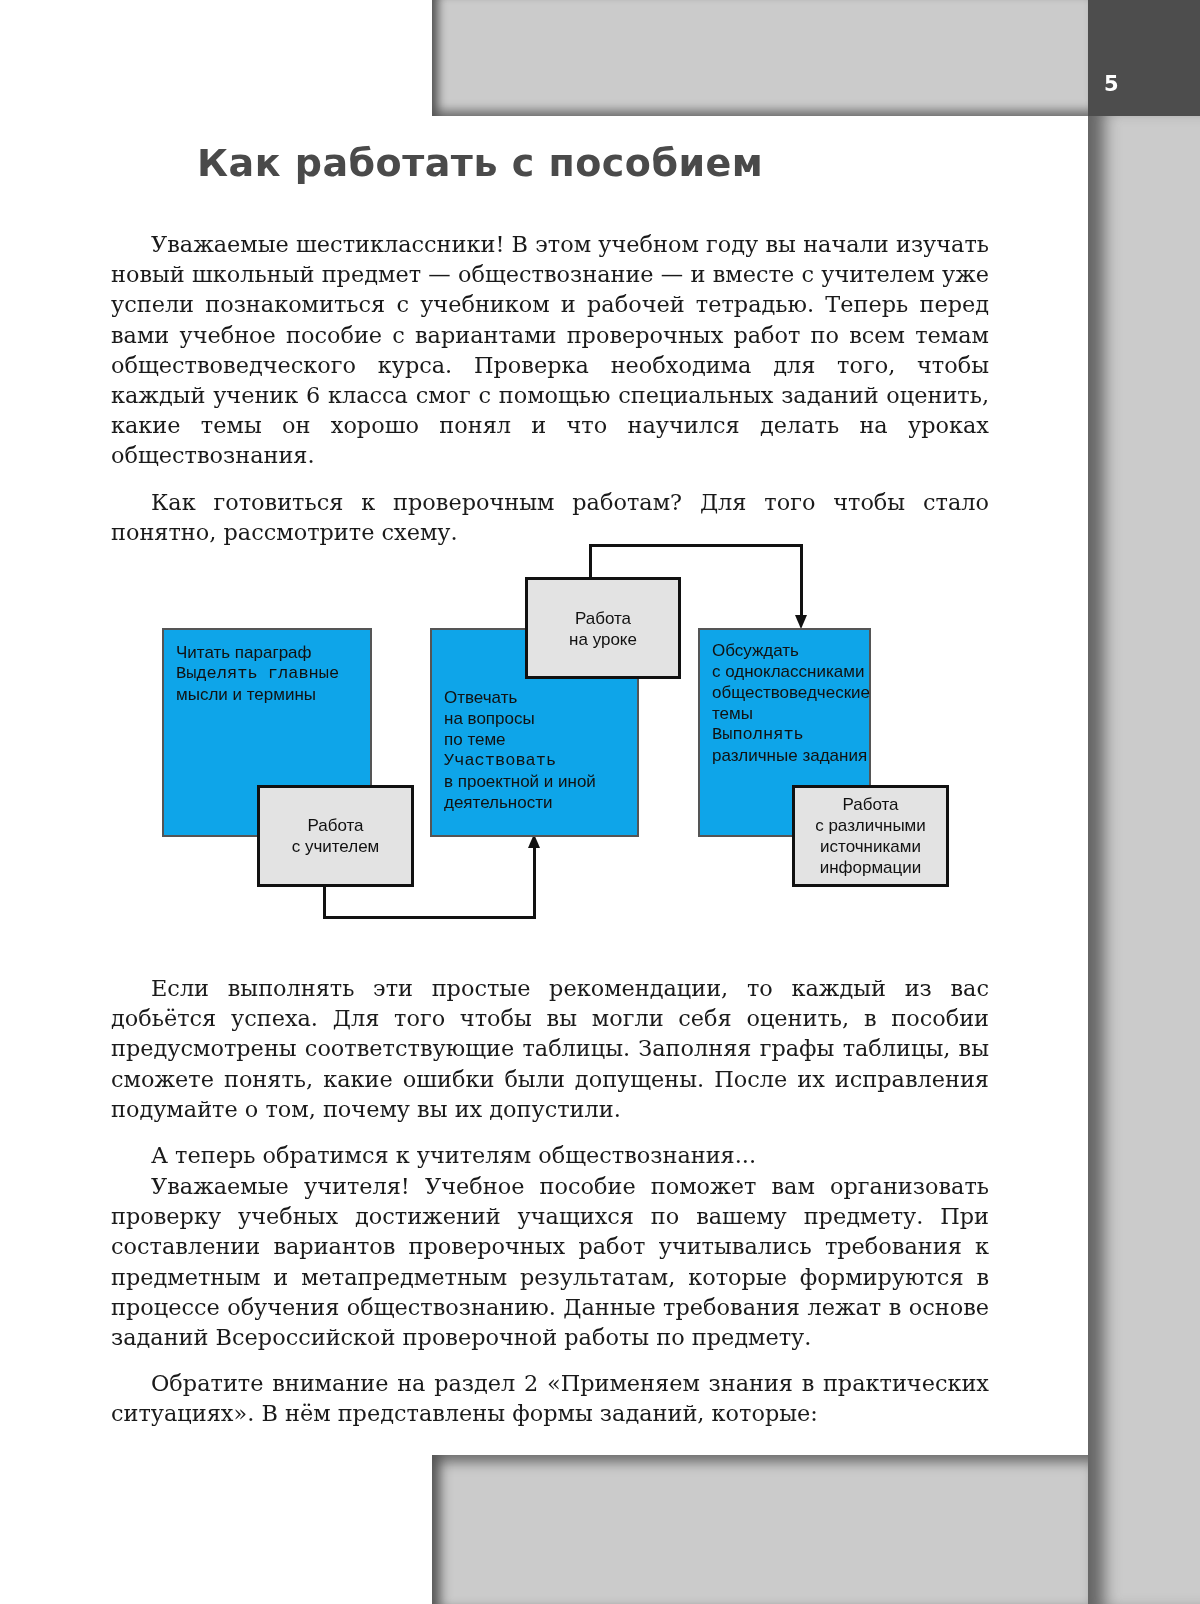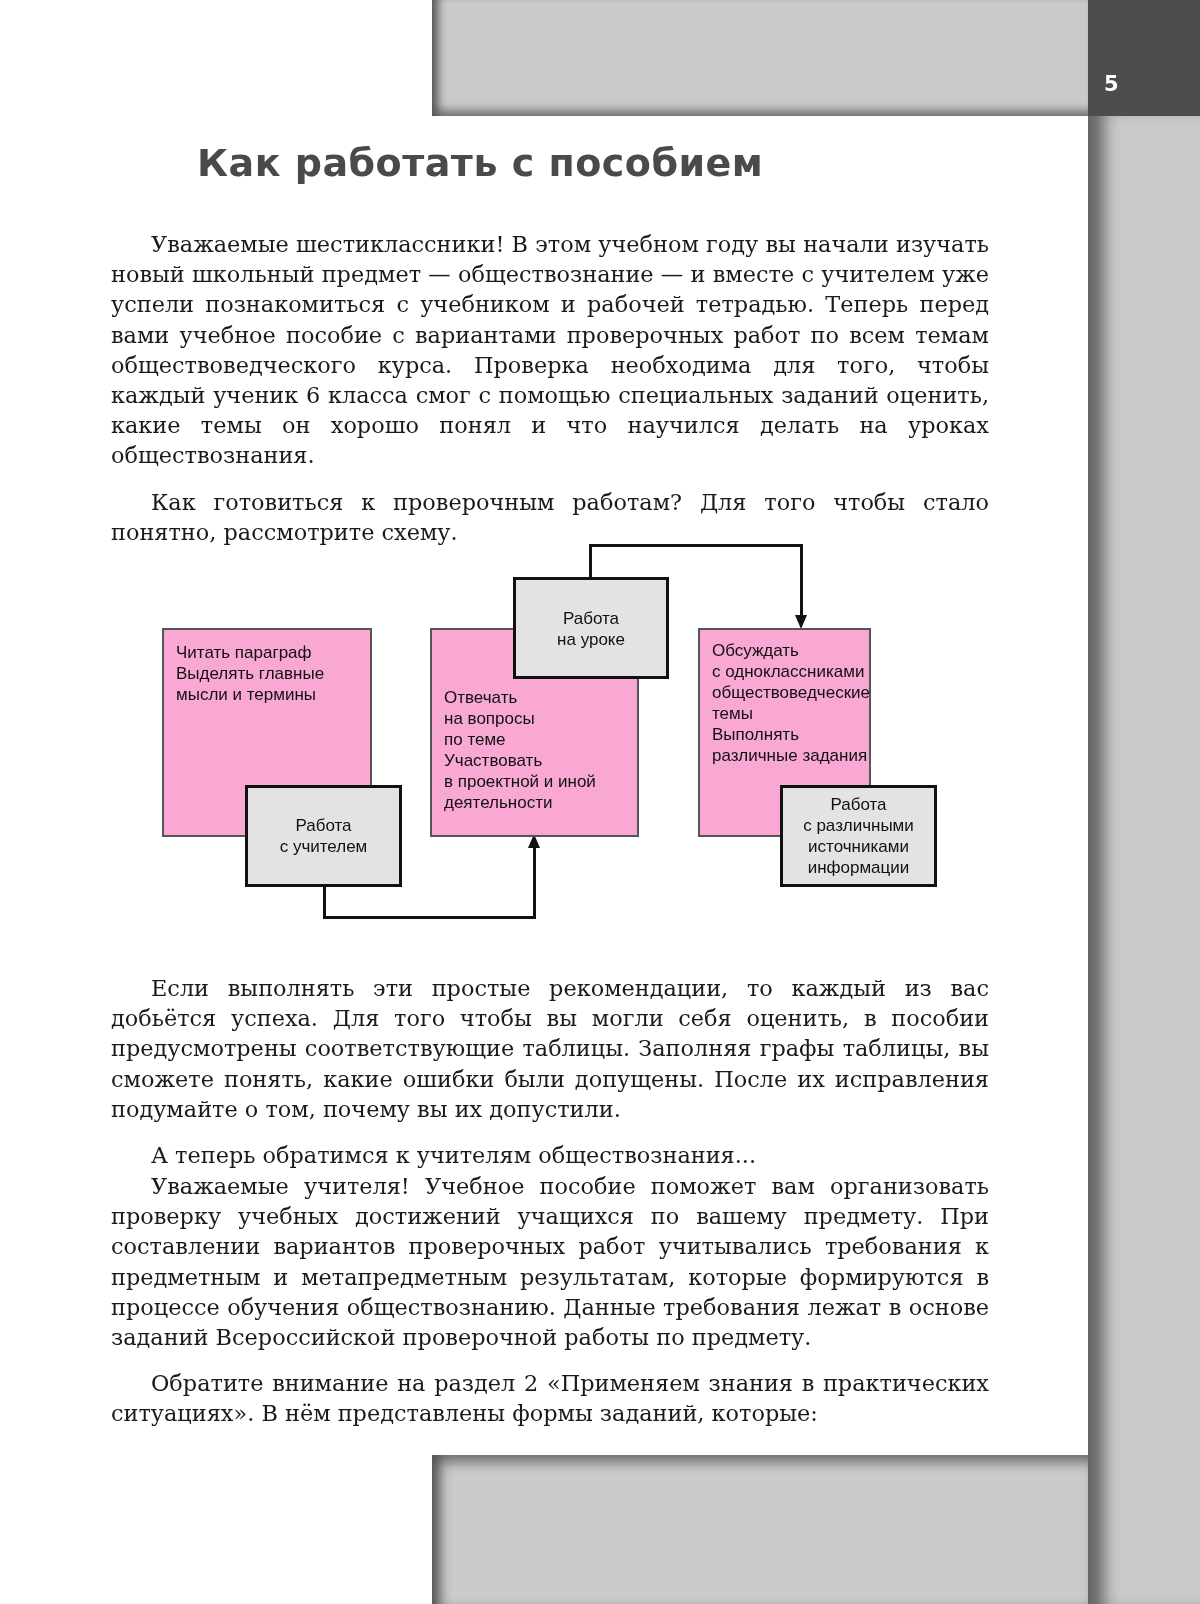--- a/index.html
+++ b/index.html
@@ -43,28 +43,28 @@
     text-align: justify; margin: 0;
   }
   .text-block p { margin: 16px; text-indent: 40px; }
   #intro { top: 213px; }
   #after-diagram { top: 957px; }
   #teachers { top: 1155px; }
 
   
   #diagram { position: absolute; left: 0; top: 0; width: 1200px; height: 1000px; pointer-events: none; }
   .box { position: absolute; box-sizing: border-box; }
-  .box.white { background: #f9a8d4; border: 2px solid #555; }
-  .box.gray { background: #e3e3e3; border: 3px solid #111; display: flex; align-items: center; justify-content: center; text-align: center; }
+  .box.white { background: #0ea5e9; border: 2px solid #555; }
+  .box.gray { background: #e3e3e3; border: 3px solid #111; display: flex; align-items: center; justify-content: center; text-align: center; margin-left: 12px; }
   .box-text {
     font-family: "Liberation Sans", sans-serif; font-size: 17px; line-height: 21px; color: #111;
   }
   .box.white .box-text { position: absolute; left: 12px; }
   .box-text div + div { margin-top: 0; }
-  .gap { margin-top: 8px; }
+  .gap { margin-top: 8px; font-family: Liberation Mono, monospace; }
   .line { position: absolute; background: #111; }
   .arrow-down { position: absolute; width: 0; height: 0; border-left: 6px solid transparent; border-right: 6px solid transparent; border-top: 14px solid #111; }
   .arrow-up { position: absolute; width: 0; height: 0; border-left: 6px solid transparent; border-right: 6px solid transparent; border-bottom: 14px solid #111; }
 </style>
 </head>
 <body>
 
 <div class="deco" id="top-band"></div>
 <div class="deco" id="page-tab">
   <span id="page-number">5</span>

